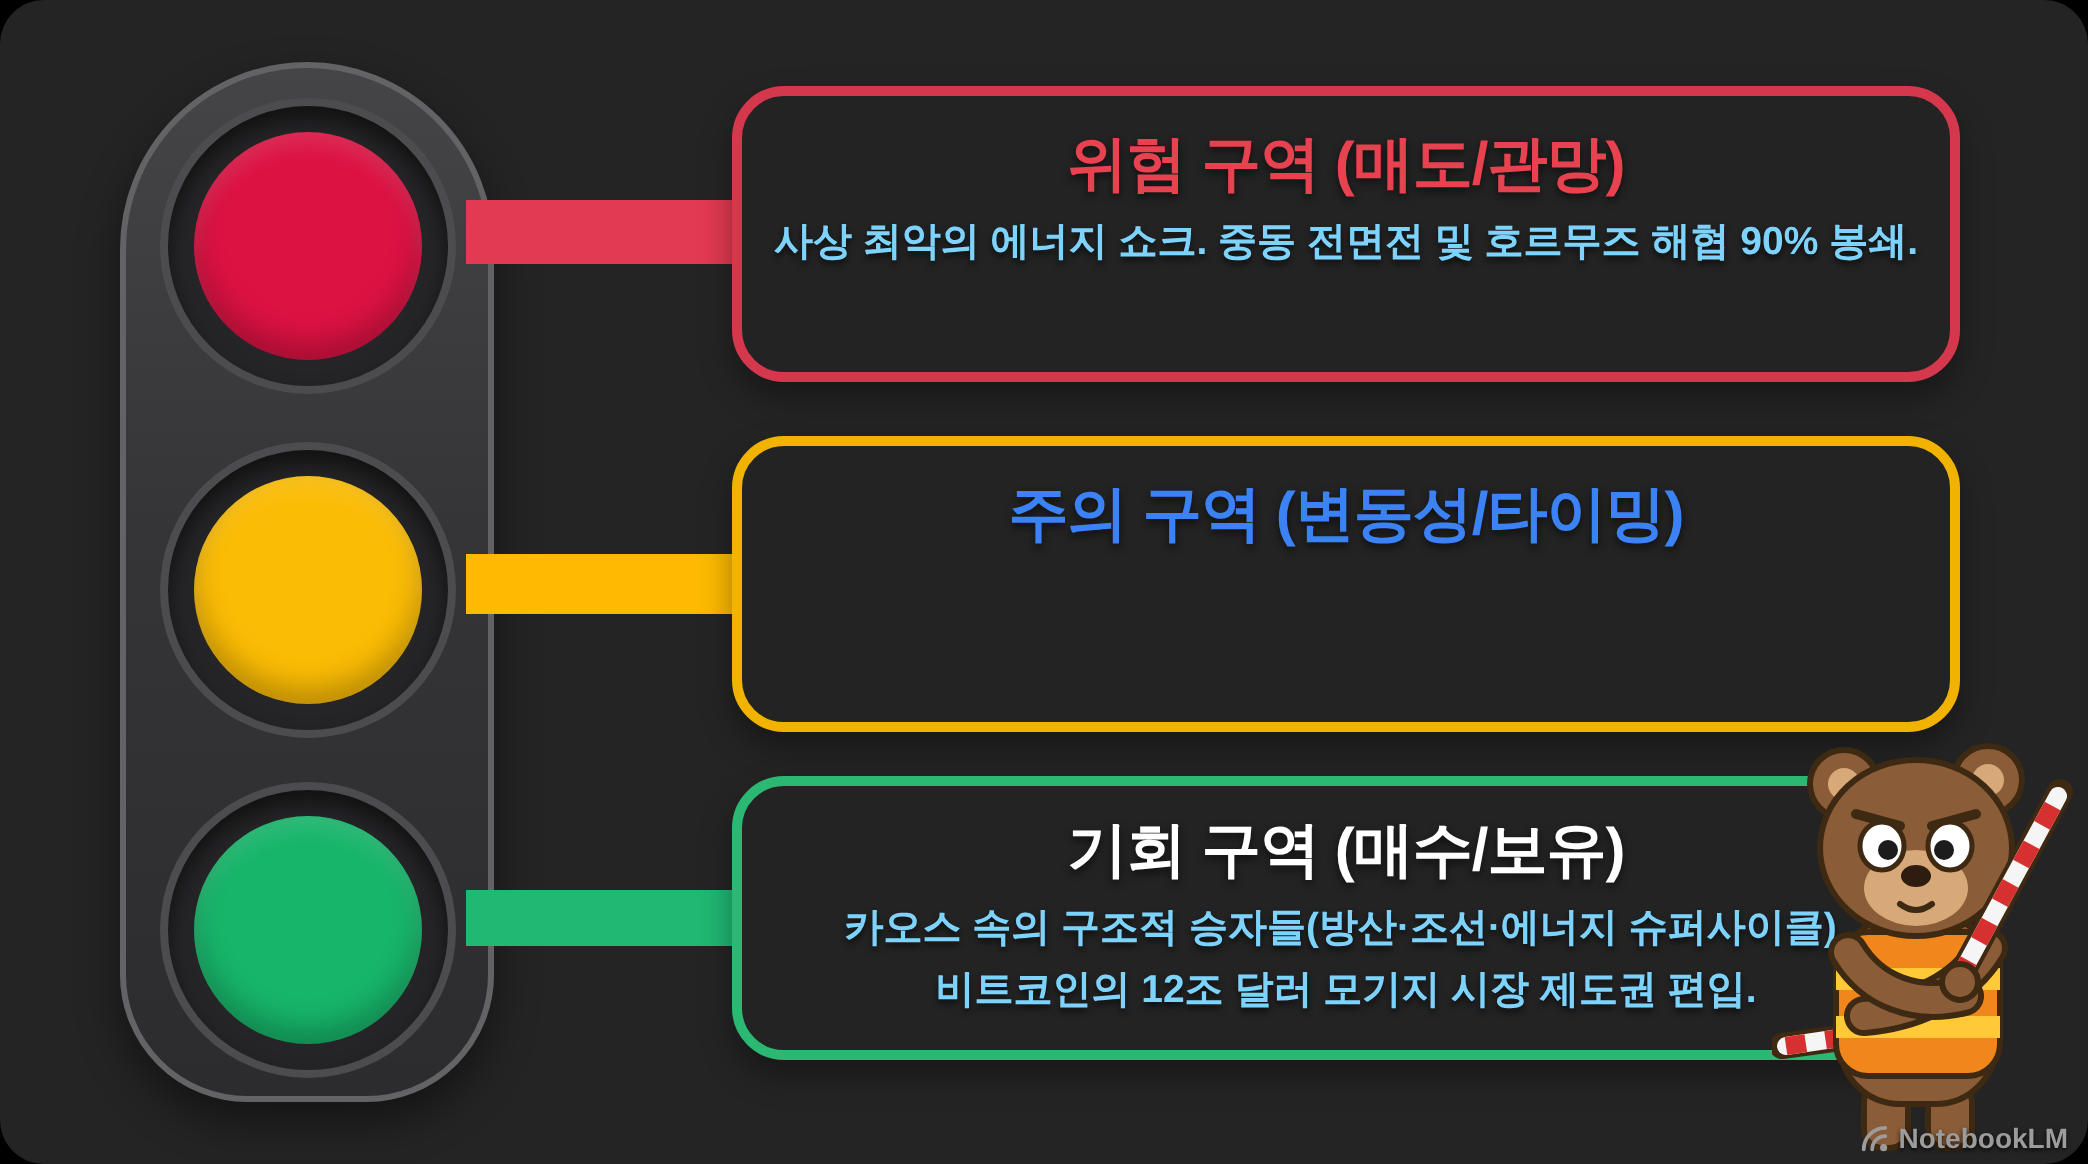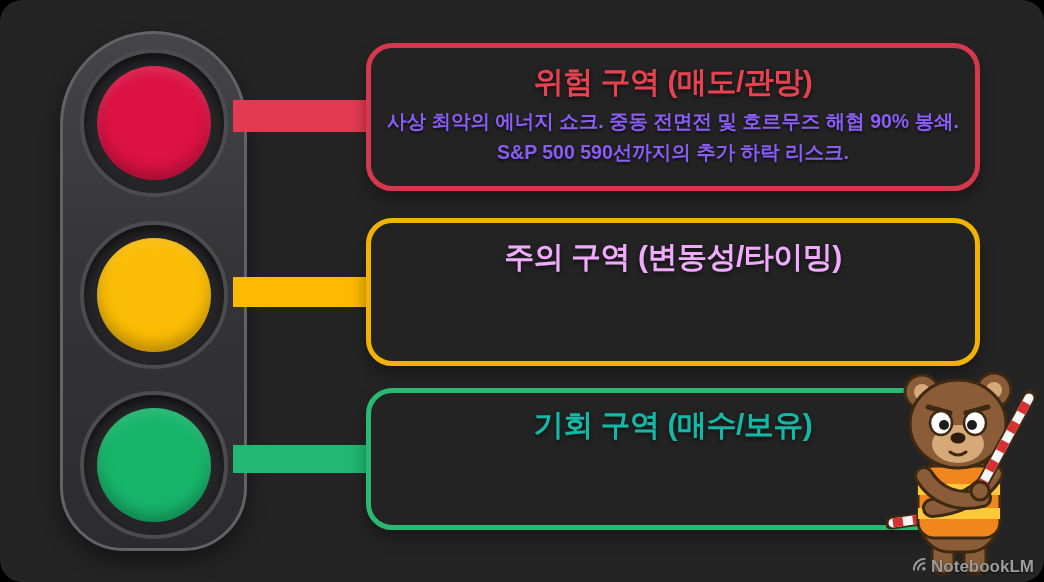--- a/index.html
+++ b/index.html
@@ -43,32 +43,32 @@
     box-shadow:0 8px 16px rgba(0,0,0,.35);
   }
   .zone-danger{top:43px;height:148px;border:5px solid #D5374D;}
   .zone-caution{top:218px;height:148px;border:5px solid #F2B300;}
   .zone-opportunity{top:388px;height:142px;border:5px solid #2BB873;}
   .zone-title{
     margin:14px 10px 4px;font-size:30px;font-weight:800;letter-spacing:-0.5px;
     text-shadow:0 2px 4px rgba(0,0,0,.6);
   }
   .zone-danger .zone-title{color:#E8414F;}
-  .zone-caution .zone-title{color:#f0abfc;}
-  .zone-opportunity .zone-title{color:#14b8a6;margin-top:12px;}
+  .zone-caution .zone-title{color:#3b82f6;}
+  .zone-opportunity .zone-title{color:#ffffff;margin-top:12px;}
   .zone-body{
-    margin:2px 8px 0;font-size:19.5px;font-weight:700;color:#8b5cf6;line-height:1.5;
+    margin:2px 8px 0;font-size:19.5px;font-weight:700;color:#7dd3fc;line-height:1.5;
     text-shadow:0 2px 3px rgba(0,0,0,.65);
   }
   
   .bear{position:absolute;left:886px;top:366px;width:152px;height:212px;}
   
   .watermark{
-    position:absolute;right:10px;bottom:5px;display:flex;gap:4px;
-    color:#9c9c9c;font-size:17px;font-weight:700;text-shadow:0 1px 2px rgba(0,0,0,.8);
+    position:absolute;right:10px;bottom:5px;display:flex;align-items:center;gap:4px;
+    color:#9c9c9c;font-size:14px;font-weight:700;text-shadow:0 1px 2px rgba(0,0,0,.8);
   }
   .watermark svg{display:block;}
 </style>
 </head>
 <body>
 
 <div class="canvas">
 
   <div class="traffic-light">
     <div class="recess r-red">
@@ -82,29 +82,30 @@
     </div>
   </div>
 
   <div class="connector c-red"></div>
   <div class="connector c-yellow"></div>
   <div class="connector c-green"></div>
 
   <div class="zone-card zone-danger">
     <div class="zone-title">위험 구역 (매도/관망)</div>
     <div class="zone-body">사상 최악의 에너지 쇼크. 중동 전면전 및 호르무즈 해협 90% 봉쇄.</div>
-    <div class="zone-body">S&amp;P 500 590선까지의 추가 하락 리스크.</div>
   </div>
 
   <div class="zone-card zone-caution">
     <div class="zone-title">주의 구역 (변동성/타이밍)</div>
   </div>
 
   <div class="zone-card zone-opportunity">
     <div class="zone-title">기회 구역 (매수/보유)</div>
+    <div class="zone-body">카오스 속의 구조적 승자들(방산·조선·에너지 슈퍼사이클).</div>
+    <div class="zone-body">비트코인의 12조 달러 모기지 시장 제도권 편입.</div>
   </div>
 
   <div class="bear">
     <svg viewBox="0 0 152 212" width="152" height="212">
 
       <g>
         <line x1="5" y1="157" x2="56" y2="150" stroke="#3E2912" stroke-width="13" stroke-linecap="round"></line>
         <line x1="7" y1="157" x2="54" y2="150" stroke="#F5F5F5" stroke-width="9" stroke-linecap="round"></line>
         <line x1="7" y1="157" x2="54" y2="150" stroke="#D63031" stroke-width="9" stroke-dasharray="10 10"></line>
       </g>

